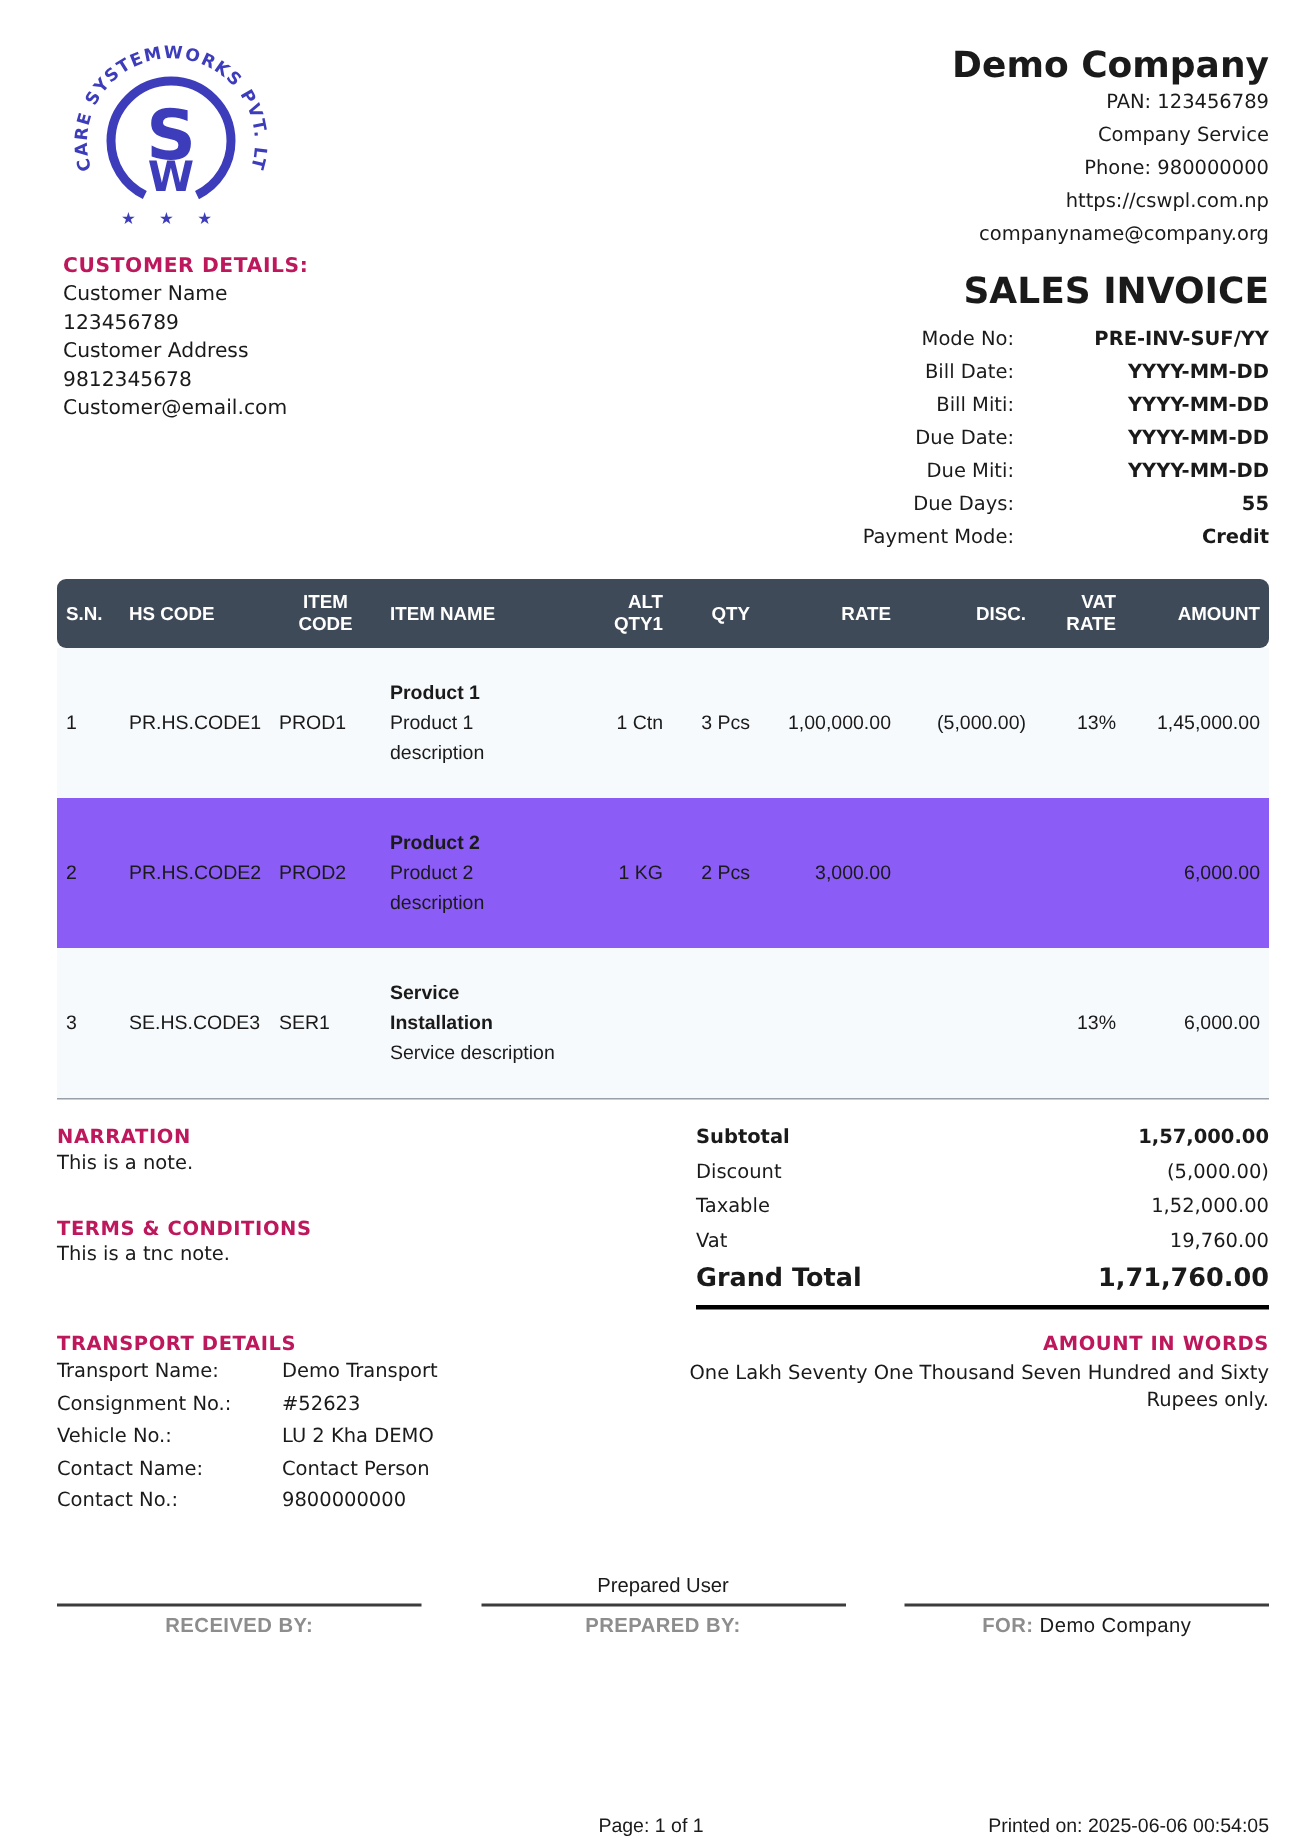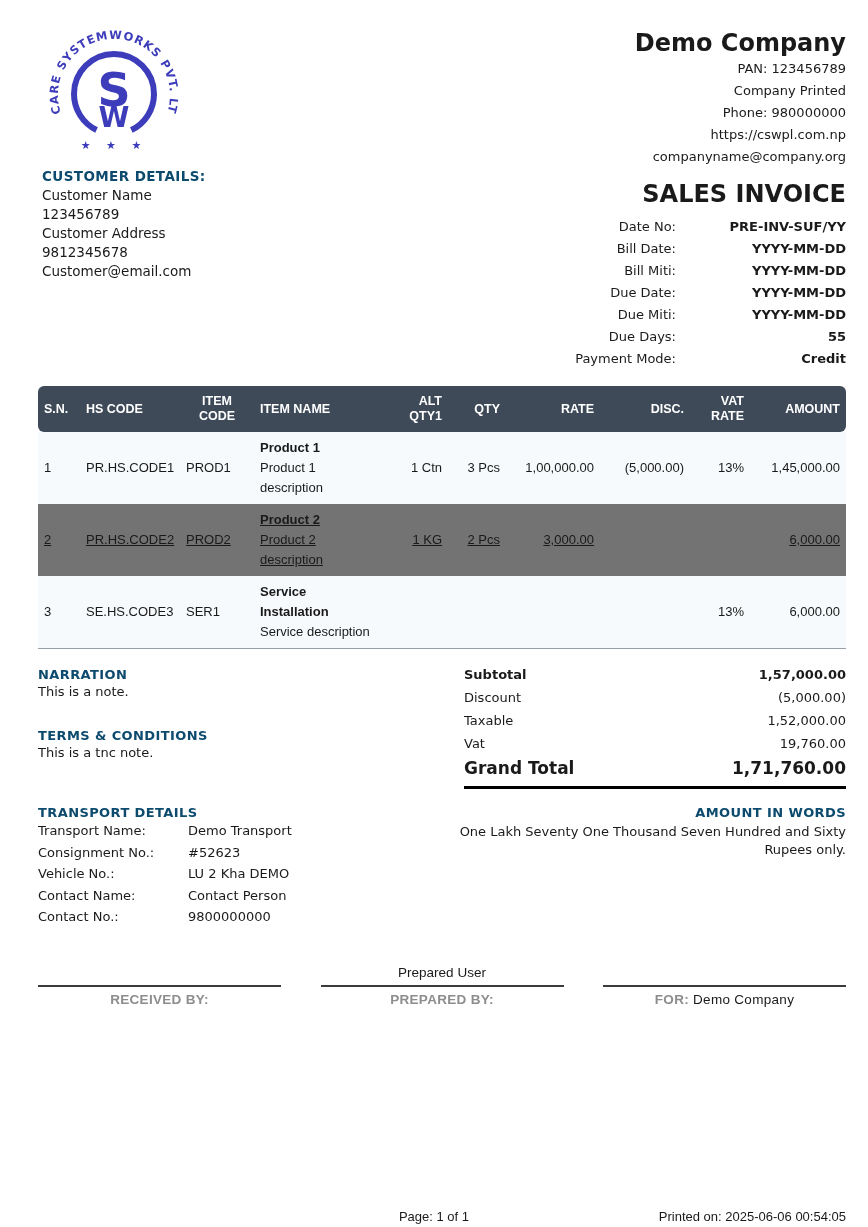--- a/index.html
+++ b/index.html
@@ -2,21 +2,21 @@
 <html><head>
 <meta charset="utf-8">
 <style>
   * { margin:0; padding:0; box-sizing:border-box; }
   html,body { background:#fff; }
   body {
     width:868px; height:1227px; position:relative; overflow:hidden;
     font-family:"DejaVu Sans", sans-serif; font-size:13px; color:#1a1a1a;
     padding:28px 22px 0 38px;
   }
-  .muted-head { color:#0c4a6e; font-weight:bold; letter-spacing:.4px; }
+  .muted-head { color:#be185d; font-weight:bold; letter-spacing:.4px; }
 
   
   .top { display:flex; justify-content:space-between; }
   .top-left { width:340px; padding-left:4px; }
   .logo-wrap { margin-left:2px; }
   .customer { margin-top:8px; }
   .customer .line { line-height:19px; font-size:13.5px; }
   .top-right { text-align:right; }
   .company-name { font-size:24px; font-weight:bold; line-height:30px; }
   .company-line { font-size:13px; line-height:22px; }
@@ -30,23 +30,23 @@
   table.items {
     width:808px; margin-top:16px; border-collapse:separate; border-spacing:0;
     table-layout:fixed; font-family:"Liberation Sans", sans-serif;
   }
   table.items th {
     background:#3f4a59; color:#fff; font-size:12.5px; font-weight:bold;
     padding:8px 6px; vertical-align:middle; white-space:pre-line; line-height:15px;
   }
   table.items th:first-child { border-top-left-radius:6px; border-bottom-left-radius:6px; }
   table.items th:last-child { border-top-right-radius:6px; border-bottom-right-radius:6px; }
-  table.items td { padding:6px 6px; vertical-align:middle; font-size:13px; line-height:20px; }
+  table.items td { padding:20px 6px; vertical-align:middle; font-size:13px; line-height:20px; }
   tr.row-odd td { background:#f7fafc; }
-  tr.row-even td { background:#737373;text-decoration:underline; }
+  tr.row-even td { background:#8b5cf6; }
   tbody tr:last-child td { border-bottom:1.5px solid #9aa0a8; }
   .al { text-align:left; } .ac { text-align:center; } .ar { text-align:right; }
   .item-name { font-weight:bold; }
 
   
   .mid { display:flex; justify-content:space-between; margin-top:14px; }
   .notes { width:400px; padding-top:4px; }
   .notes .block + .block { margin-top:26px; }
   .notes .txt { line-height:20px; }
   .totals { width:382px; }
@@ -106,30 +106,30 @@
       <div class="line">123456789</div>
       <div class="line">Customer Address</div>
       <div class="line">9812345678</div>
       <div class="line">Customer@email.com</div>
     </div>
   </div>
 
   <div class="top-right">
     <div class="company-name">Demo Company</div>
     <div class="company-line">PAN: 123456789</div>
-    <div class="company-line">Company Printed</div>
+    <div class="company-line">Company Service</div>
     <div class="company-line">Phone: 980000000</div>
     <div class="company-line">https://cswpl.com.np</div>
     <div class="company-line">companyname@company.org</div>
 
     <div class="invoice-title">SALES INVOICE</div>
 
     <div class="meta">
       <div class="meta-row">
-        <span class="meta-label">Date No:</span>
+        <span class="meta-label">Mode No:</span>
         <span class="meta-value">PRE-INV-SUF/YY</span>
       </div>
       <div class="meta-row">
         <span class="meta-label">Bill Date:</span>
         <span class="meta-value">YYYY-MM-DD</span>
       </div>
       <div class="meta-row">
         <span class="meta-label">Bill Miti:</span>
         <span class="meta-value">YYYY-MM-DD</span>
       </div>

